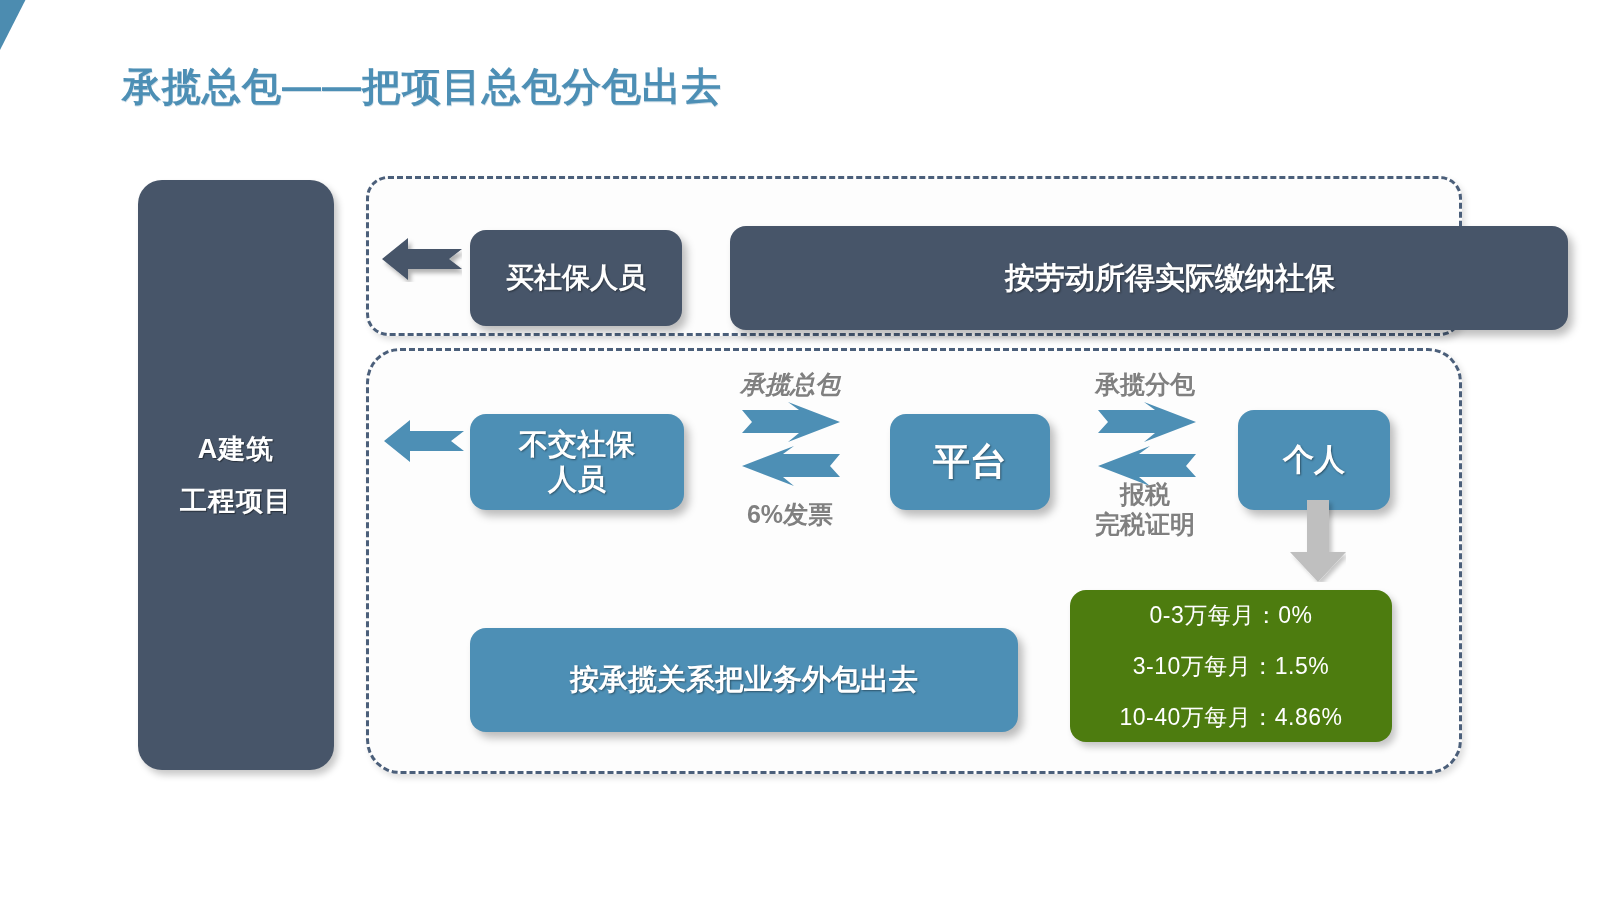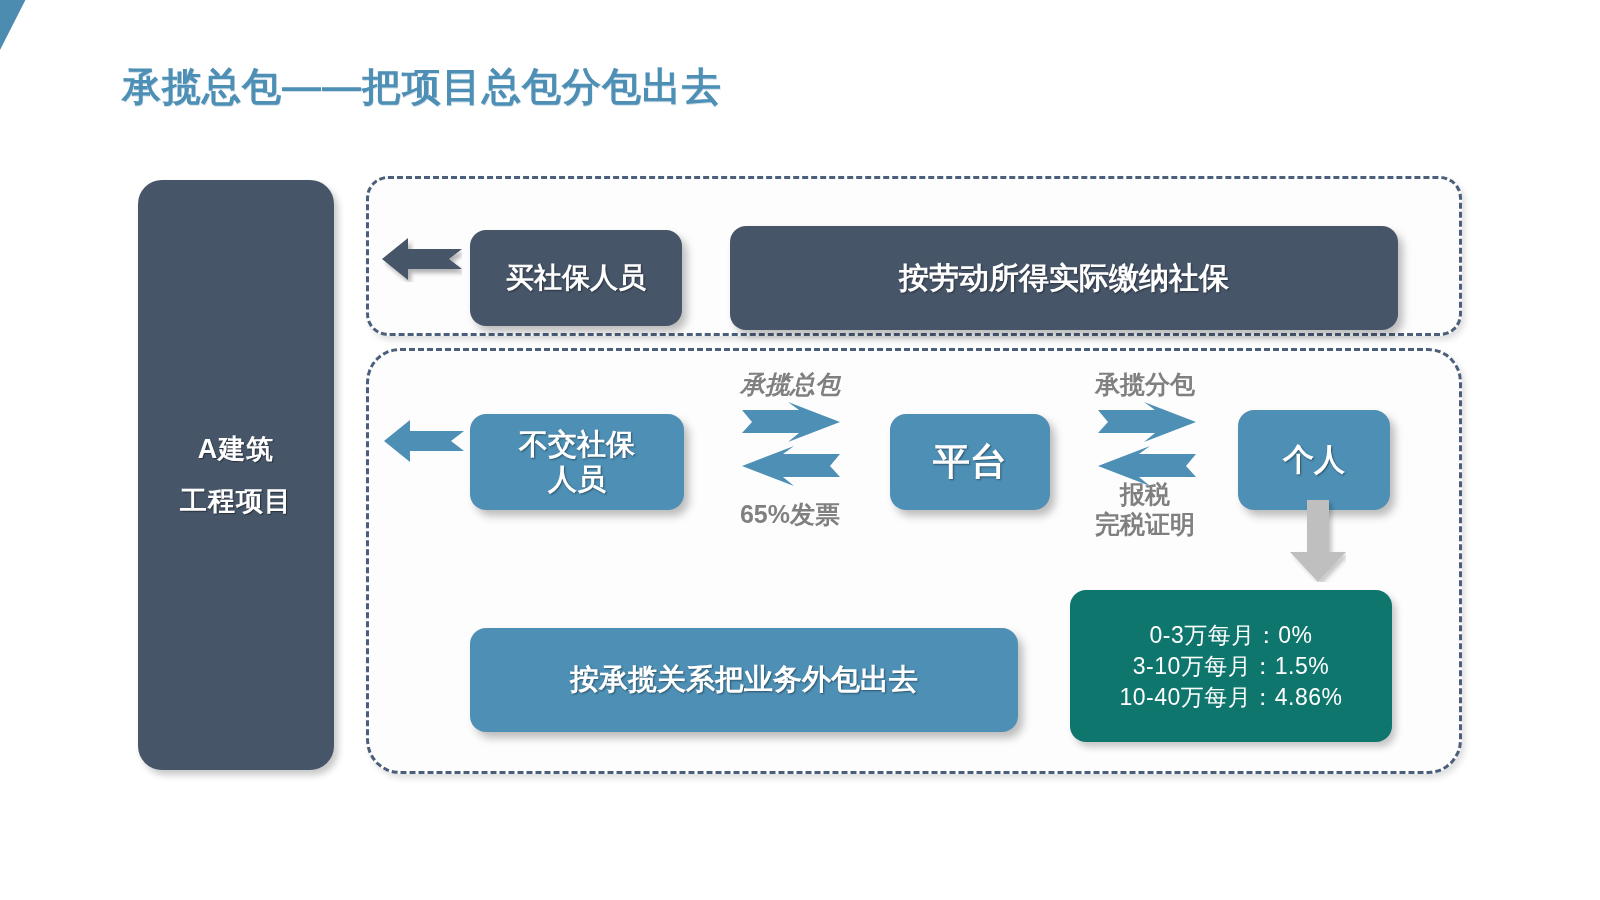--- a/index.html
+++ b/index.html
@@ -104,41 +104,41 @@
     font-weight: bold;
     box-shadow: 5px 6px 8px rgba(0,0,0,0.26);
     line-height: 1.22;
     margin-top: 24px;
   }
   .rbox.navy { background: #475569; }
   .rbox.blue { background: #4d8fb5; }
   .rbox .txt { text-shadow: 1px 1px 2px rgba(0,0,0,0.42); }
 
   #box-buy-social     { left: 470px; top: 206px; width: 212px; height: 96px; font-size: 28px; }
-  #box-pay-social     { left: 730px; top: 202px; width: 668px; height: 104px; font-size: 30px; }
+  #box-pay-social     { left: 730px; top: 202px; width: 796px; height: 104px; font-size: 30px; padding-left: 42px; }
   #box-no-social      { left: 470px; top: 390px; width: 214px; height: 96px; font-size: 29px; }
   #box-platform       { left: 890px; top: 390px; width: 160px; height: 96px; font-size: 37px; }
   #box-individual     { left: 1238px; top: 386px; width: 152px; height: 100px; font-size: 31px; }
   #box-outsource      { left: 470px; top: 604px; width: 548px; height: 104px; font-size: 29px; }
 
   
   #tax-card {
     position: absolute;
     left: 1070px;
     top: 590px;
     width: 322px;
     height: 152px;
-    background: #0f766e;
+    background: #4d7c0f;
     border-radius: 16px;
     box-shadow: 4px 5px 7px rgba(0,0,0,0.22);
     display: flex;
     flex-direction: column;
     align-items: center;
     justify-content: center;
-    gap: 0;
+    gap: 20px;
   }
   #tax-card .row {
     color: #ffffff;
     font-size: 23px;
     letter-spacing: 0.5px;
     white-space: nowrap;
   }
 
   
   .arrow {
@@ -216,21 +216,21 @@
     <svg width="98" height="40" viewBox="0 0 98 40">
       <path d="M0 8 L57 8 L46 0 L98 20 L46 40 L57 31 L0 31 L10 20 Z" fill="#4d8fb5"></path>
     </svg>
   </div>
   <div class="arrow" id="arrow-pair-1-left" style="left:742px; top:446px;">
     <svg width="98" height="40" viewBox="0 0 98 40">
       <path d="M98 8 L41 8 L52 0 L0 20 L52 40 L41 31 L98 31 L88 20 Z" fill="#4d8fb5"></path>
     </svg>
   </div>
 
-  <div class="caption" id="cap-invoice">65%发票</div>
+  <div class="caption" id="cap-invoice">6%发票</div>
 
   <div class="rbox blue" id="box-platform">
     <span class="txt">平台</span>
   </div>
 
   <div class="caption" id="cap-sub-contract">承揽分包</div>
 
   <div class="arrow" id="arrow-pair-2-right" style="left:1098px; top:402px;">
     <svg width="98" height="40" viewBox="0 0 98 40">
       <path d="M0 8 L57 8 L46 0 L98 20 L46 40 L57 31 L0 31 L10 20 Z" fill="#4d8fb5"></path>

